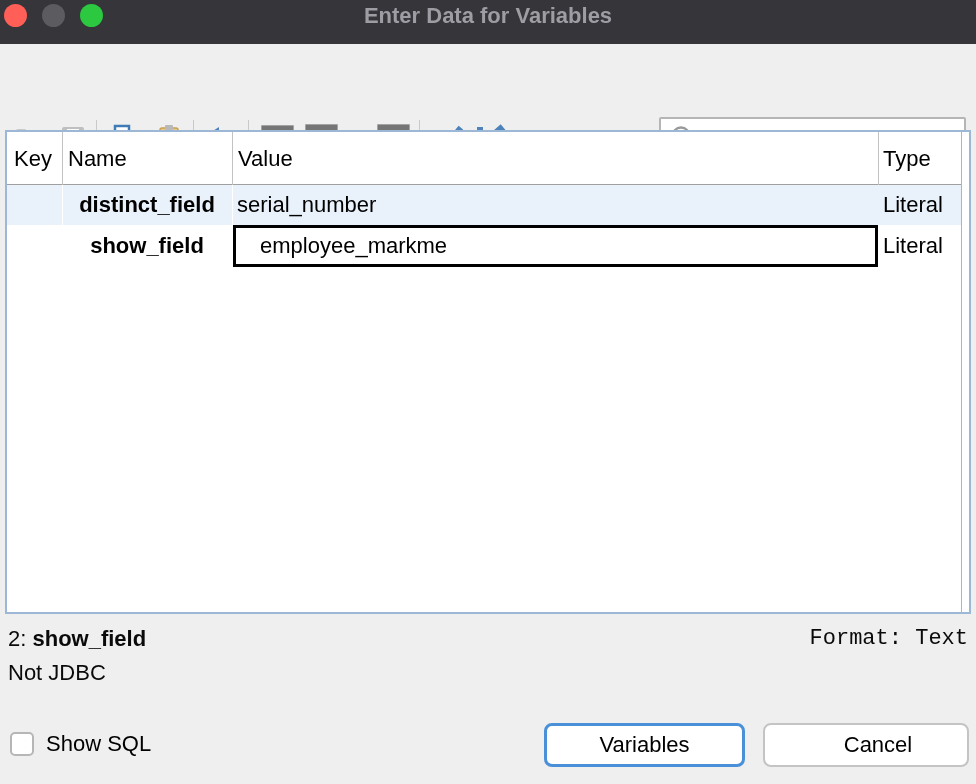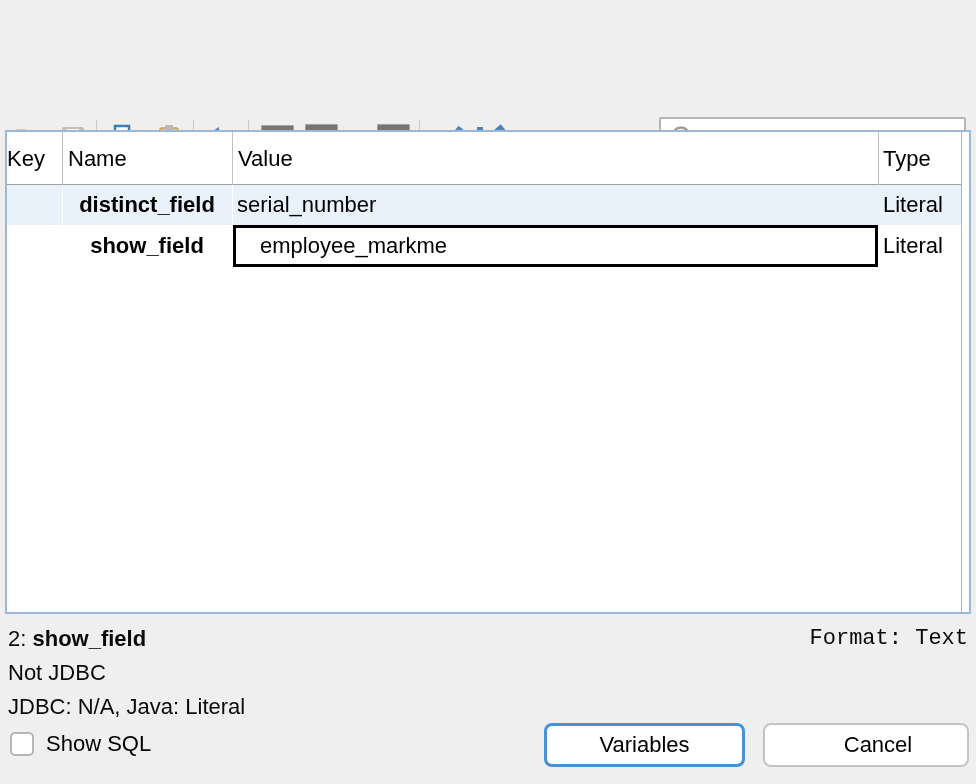--- a/index.html
+++ b/index.html
@@ -27,21 +27,21 @@
 
   
   .grid { position:absolute; left:5px; top:130px; width:966px; height:484px;
           background:#ffffff; border:2px solid #9db8d6; }
   .grid-inner { position:absolute; inset:0; }
   .gutter-line { position:absolute; left:954px; top:0; width:1px; height:100%; background:#b4b4b4; }
   .ghead { position:absolute; left:0; top:0; width:954px; height:53px; background:#ffffff;
            border-bottom:1px solid #a0a0a0; }
   .ghead .colsep { position:absolute; top:0; width:1px; height:53px; background:#c2c2c2; }
   .hcell { position:absolute; top:0; height:53px; line-height:53px; font-size:22px; color:#000; }
-  .hc-key   { left:0; }
+  .hc-key   { left:7px; }
   .hc-name  { left:61px; }
   .hc-value { left:231px; }
   .hc-type  { left:876px; }
   .grow { position:absolute; left:0; width:954px; height:40px; font-size:22px; }
   .row-0 { top:53px; background:#e9f1fa; }
   .row-1 { top:93px; height:42px; background:#ffffff; }
   .row-0 .rowsep { position:absolute; top:0; width:1px; height:100%; background:#ffffff; }
   .cell-name { position:absolute; left:60px; top:0; width:160px; height:24px; line-height:40px; font-weight:bold; color:#000;text-align:center; }
   .cell-value { position:absolute; left:230px; top:0; height:40px; line-height:40px; color:#000; }
   .cell-type { position:absolute; left:876px; top:0; height:40px; line-height:40px; color:#000; }
@@ -64,20 +64,26 @@
          font-size:22px; font-family:"Liberation Sans", sans-serif; color:#000;
          display:flex; align-items:center; justify-content:center; cursor:default; }
   .btn-continue { left:544px; width:201px; border:3px solid #4a90d8; }
   .btn-cancel   { left:763px; width:206px; border:2px solid #c4c4c4;padding-left:24px; }
 </style>
 </head>
 <body>
 
 <div class="window">
 
+  <div class="titlebar">
+    <div class="traffic tl-red"></div>
+    <div class="traffic tl-gray"></div>
+    <div class="traffic tl-green"></div>
+    <div class="title-text">Enter Data for Variables</div>
+  </div>
 
   <div class="toolbar">
 
     <div class="tb-btn" style="left:11px">
       <span>
         <svg width="34" height="34" viewBox="0 0 34 34">
           <path d="M4 26 V9 q0-2 2-2 h7 l3 3 h11 v4" fill="#dadada" stroke="#bdbdbd" stroke-width="1.5"></path>
           <path d="M4 26 l5.5-12 h22 l-5.5 12 z" fill="#d4d4d4" stroke="#bdbdbd" stroke-width="1.5"></path>
         </svg>
       </span>
@@ -269,21 +275,20 @@
         </div>
         <div class="cell-type" style="line-height:42px">Literal</div>
       </div>
     </div>
   </div>
 
   <div class="details">
     <div class="d-line"><span>2: </span><span class="d-bold">show_field</span></div>
     <div class="d-format">Format: Text</div>
     <div class="d-line">Not JDBC</div>
-    <div class="d-line">JDBC: N/A, Java: Literal</div>
   </div>
 
   <div class="checkbox"></div>
   <div class="checkbox-label">Show SQL</div>
 
   <button class="btn btn-continue">Variables</button>
   <button class="btn btn-cancel">Cancel</button>
 
 </div>
 

